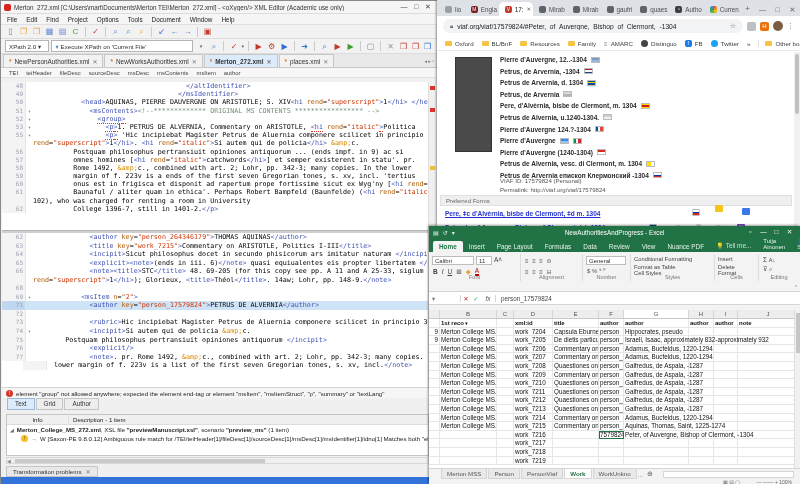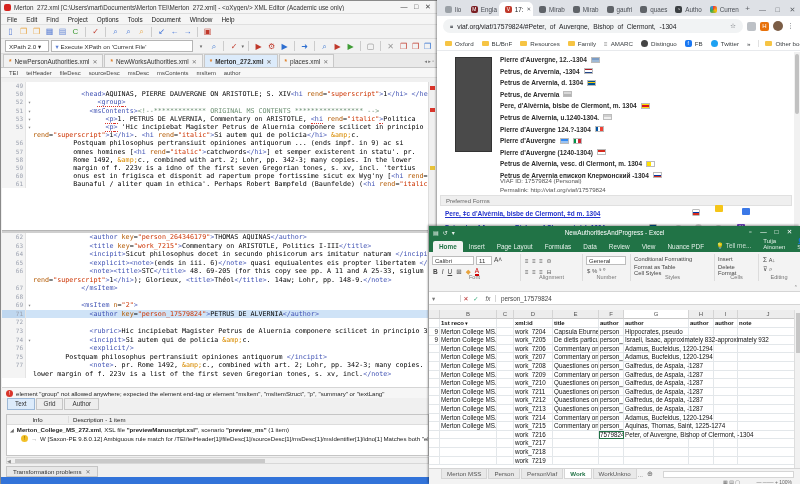--- a/index.html
+++ b/index.html
@@ -209,53 +209,55 @@
         <span>fileDesc</span>
         <span>sourceDesc</span>
         <span>msDesc</span>
         <span>msContents</span>
         <span>msItem</span>
         <span>author</span>
       </div>
 
     <div class="editor">
       <div class="pane" id="pane-top" style="top:0;height:148px;">
-          <div class="crow" style="height: 8.2px; line-height: 8.2px;"><span class="ln">49</span><span class="fold"></span></div>
+          <div class="crow" style="height: 8.2px; line-height: 8.2px;"><span class="ln">48</span><span class="fold"></span><span class="code">                                      <span class="tag">&lt;/altIdentifier</span><span class="tag">&gt;</span></span></div>
+          <div class="crow" style="height: 8.2px; line-height: 8.2px;"><span class="ln">49</span><span class="fold"></span><span class="code">                                    <span class="tag">&lt;/msIdentifier</span><span class="tag">&gt;</span></span></div>
           <div class="crow" style="height: 8.2px; line-height: 8.2px;"><span class="ln">50</span><span class="fold"></span><span class="code">            <span class="tag">&lt;head</span><span class="tag">&gt;</span>AQUINAS, PIERRE DAUVERGNE ON ARISTOTLE; S. XIV<span class="tag">&lt;hi</span> <span class="att">rend</span>=<span class="str">"superscript"</span><span class="tag">&gt;</span>1<span class="tag">&lt;/hi</span><span class="tag">&gt;</span> <span class="tag">&lt;/head</span></span></div>
+          <div class="crow" style="height: 8.2px; line-height: 8.2px;"><span class="ln">51</span><span class="fold">▾</span><span class="code">              <span class="tag">&lt;msContents</span><span class="tag">&gt;</span><span class="cmt">&lt;!--************* ORIGINAL MS CONTENTS ***************** --&gt;</span></span></div>
           <div class="crow err" style="height: 8.2px; line-height: 8.2px;"><span class="ln">52</span><span class="fold">▾</span><span class="code">                <span class="tag">&lt;group</span><span class="tag">&gt;</span></span></div>
-          <div class="crow" style="height: 8.2px; line-height: 8.2px;"><span class="ln">51</span><span class="fold">▾</span><span class="code">              <span class="tag">&lt;msContents</span><span class="tag">&gt;</span><span class="cmt">&lt;!--************* ORIGINAL MS CONTENTS ***************** --&gt;</span></span></div>
           <div class="crow err" style="height: 8.2px; line-height: 8.2px;"><span class="ln">53</span><span class="fold">▾</span><span class="code">                  <span class="tag">&lt;p</span><span class="tag">&gt;</span>1. PETRUS DE ALVERNIA, Commentary on ARISTOTLE, <span class="tag">&lt;hi</span> <span class="att">rend</span>=<span class="str">"italic"</span><span class="tag">&gt;</span>Politica</span></div>
           <div class="crow err" style="height: 8.2px; line-height: 8.2px;"><span class="ln">55</span><span class="fold">▾</span><span class="code">                  <span class="tag">&lt;p</span><span class="tag">&gt;</span> 'Hic incipiebat Magister Petrus de Aluernia componere scilicet in principio 3</span></div>
           <div class="crow" style="height: 8.2px; line-height: 8.2px;"><span class="ln"></span><span class="fold"></span><span class="code"><span class="att">rend</span>=<span class="str">"superscript"</span><span class="tag">&gt;</span>i<span class="tag">&lt;/hi</span><span class="tag">&gt;</span>. <span class="tag">&lt;hi</span> <span class="att">rend</span>=<span class="str">"italic"</span><span class="tag">&gt;</span>Si autem qui de policia<span class="tag">&lt;/hi</span><span class="tag">&gt;</span> <span class="ent">&amp;amp;</span>c.</span></div>
           <div class="crow" style="height: 8.2px; line-height: 8.2px;"><span class="ln">56</span><span class="fold"></span><span class="code">          Postquam philosophus pertransiuit opiniones antiquorum ... (ends impf. in 9) ac si</span></div>
           <div class="crow" style="height: 8.2px; line-height: 8.2px;"><span class="ln">57</span><span class="fold"></span><span class="code">          omnes homines [<span class="tag">&lt;hi</span> <span class="att">rend</span>=<span class="str">"italic"</span><span class="tag">&gt;</span>catchwords<span class="tag">&lt;/hi</span><span class="tag">&gt;</span>] et semper existerent in statu'. pr.</span></div>
           <div class="crow" style="height: 8.2px; line-height: 8.2px;"><span class="ln">58</span><span class="fold"></span><span class="code">          Rome 1492, <span class="ent">&amp;amp;</span>c., combined with art. 2; Lohr, pp. 342-3; many copies. In the lower</span></div>
-          <div class="crow" style="height: 8.2px; line-height: 8.2px;"><span class="ln">59</span><span class="fold"></span><span class="code">          margin of f. 223v is a idno of the first seven Gregorian tones, s. xv, incl. 'tertius</span></div>
+          <div class="crow" style="height: 8.2px; line-height: 8.2px;"><span class="ln">59</span><span class="fold"></span><span class="code">          margin of f. 223v is a ends of the first seven Gregorian tones, s. xv, incl. 'tertius</span></div>
           <div class="crow" style="height: 8.2px; line-height: 8.2px;"><span class="ln">60</span><span class="fold"></span><span class="code">          onus est in frigisca et disponit ad rapertum prope fortissime sicut ex Wyg'ny [<span class="tag">&lt;hi</span> <span class="att">rend</span>=<span class="str">"italic"</span></span></div>
           <div class="crow" style="height: 8.2px; line-height: 8.2px;"><span class="ln">61</span><span class="fold"></span><span class="code">          Baunaful / aliter quam in ethica'. Perhaps Robert Bampfeld (Baunfelde) (<span class="tag">&lt;hi</span> <span class="att">rend</span>=<span class="str">"italic"</span>BRUO</span></div>
+          <div class="crow" style="height: 8.2px; line-height: 8.2px;"><span class="ln"></span><span class="fold"></span><span class="code">102), who was charged for renting a room in University</span></div>
+          <div class="crow" style="height: 8.2px; line-height: 8.2px;"><span class="ln">62</span><span class="fold"></span><span class="code">          College 1396-7, still in 1401-2.<span class="tag">&lt;/p</span><span class="tag">&gt;</span></span></div>
         </div>
       <div class="divider" style="top:148px;"></div>
       <div class="pane" id="pane-bottom" style="top:151px;height:154px;">
           <div class="crow" style="height: 8.55px; line-height: 8.55px;"><span class="ln">62</span><span class="fold"></span><span class="code">              <span class="tag">&lt;author</span> <span class="att">key</span>=<span class="str">"person_264346179"</span><span class="tag">&gt;</span>THOMAS AQUINAS<span class="tag">&lt;/author</span><span class="tag">&gt;</span></span></div>
           <div class="crow" style="height: 8.55px; line-height: 8.55px;"><span class="ln">63</span><span class="fold"></span><span class="code">              <span class="tag">&lt;title</span> <span class="att">key</span>=<span class="str">"work_7215"</span><span class="tag">&gt;</span>Commentary on ARISTOTLE, Politics I-III<span class="tag">&lt;/title</span><span class="tag">&gt;</span></span></div>
           <div class="crow" style="height: 8.55px; line-height: 8.55px;"><span class="ln">64</span><span class="fold"></span><span class="code">              <span class="tag">&lt;incipit</span><span class="tag">&gt;</span>Sicut philosophus docet in secundo phisicorum ars imitatur naturam <span class="tag">&lt;/incipit</span></span></div>
           <div class="crow" style="height: 8.55px; line-height: 8.55px;"><span class="ln">65</span><span class="fold"></span><span class="code">              <span class="tag">&lt;explicit</span><span class="tag">&gt;</span><span class="tag">&lt;note</span><span class="tag">&gt;</span>(ends in iii. 6)<span class="tag">&lt;/note</span><span class="tag">&gt;</span> quasi equiualentes eis propter libertatem <span class="tag">&lt;/explicit</span></span></div>
           <div class="crow" style="height: 8.55px; line-height: 8.55px;"><span class="ln">66</span><span class="fold"></span><span class="code">              <span class="tag">&lt;note</span><span class="tag">&gt;</span><span class="tag">&lt;title</span><span class="tag">&gt;</span>STC<span class="tag">&lt;/title</span><span class="tag">&gt;</span> 48. 69-205 (for this copy see pp. A 11 and A 25-33, siglum O</span></div>
           <div class="crow" style="height: 8.55px; line-height: 8.55px;"><span class="ln"></span><span class="fold"></span><span class="code"><span class="att">rend</span>=<span class="str">"superscript"</span><span class="tag">&gt;</span>1<span class="tag">&lt;/hi</span><span class="tag">&gt;</span>); Glorieux, <span class="tag">&lt;title</span><span class="tag">&gt;</span>Théol<span class="tag">&lt;/title</span><span class="tag">&gt;</span>. 14aw; Lohr, pp. 148-9.<span class="tag">&lt;/note</span><span class="tag">&gt;</span></span></div>
-          <div class="crow" style="height: 8.55px; line-height: 8.55px;"><span class="ln">67</span><span class="fold"></span><span class="code">            <span class="tag">&lt;/msItem</span><span class="tag">&gt;</span></span></div>
           <div class="crow" style="height: 8.55px; line-height: 8.55px;"><span class="ln">68</span><span class="fold"></span><span class="code"></span></div>
           <div class="crow" style="height: 8.55px; line-height: 8.55px;"><span class="ln">69</span><span class="fold">▾</span><span class="code">            <span class="tag">&lt;msItem</span> <span class="att">n</span>=<span class="str">"2"</span><span class="tag">&gt;</span></span></div>
           <div class="crow hl" style="height: 8.55px; line-height: 8.55px;"><span class="ln">71</span><span class="fold"></span><span class="code">              <span class="tag">&lt;author</span> <span class="att">key</span>=<span class="str">"person_17579824"</span><span class="tag">&gt;</span>PETRUS DE ALVERNIA<span class="tag">&lt;/author</span><span class="tag">&gt;</span></span></div>
           <div class="crow" style="height: 8.55px; line-height: 8.55px;"><span class="ln">72</span><span class="fold"></span></div>
           <div class="crow" style="height: 8.55px; line-height: 8.55px;"><span class="ln">73</span><span class="fold"></span><span class="code">              <span class="tag">&lt;rubric</span><span class="tag">&gt;</span>Hic incipiebat Magister Petrus de Aluernia componere scilicet in principio 3i</span></div>
           <div class="crow" style="height: 8.55px; line-height: 8.55px;"><span class="ln">74</span><span class="fold">▾</span><span class="code">              <span class="tag">&lt;incipit</span><span class="tag">&gt;</span>Si autem qui de policia <span class="ent">&amp;amp;</span>c.</span></div>
+          <div class="crow" style="height: 8.55px; line-height: 8.55px;"><span class="ln">75</span><span class="fold"></span><span class="code">        Postquam philosophus pertransiuit opiniones antiquorum <span class="tag">&lt;/incipit</span><span class="tag">&gt;</span></span></div>
           <div class="crow" style="height: 8.55px; line-height: 8.55px;"><span class="ln">76</span><span class="fold"></span><span class="code">              <span class="tag">&lt;explicit</span><span class="tag">/&gt;</span></span></div>
-          <div class="crow" style="height: 8.55px; line-height: 8.55px;"><span class="ln">75</span><span class="fold"></span><span class="code">        Postquam philosophus pertransiuit opiniones antiquorum <span class="tag">&lt;/incipit</span><span class="tag">&gt;</span></span></div>
           <div class="crow" style="height: 8.55px; line-height: 8.55px;"><span class="ln">77</span><span class="fold"></span><span class="code">              <span class="tag">&lt;note</span><span class="tag">&gt;</span>. pr. Rome 1492, <span class="ent">&amp;amp;</span>c., combined with art. 2; Lohr, pp. 342-3; many copies. In the</span></div>
-          <div class="crow" style="height: 8.55px; line-height: 8.55px;"><span class="ln"></span><span class="fold"></span><span class="code">lower margin of f. 223v is a list of the first seven Gregorian tones, s. xv, incl.<span class="tag">&lt;/note</span><span class="tag">&gt;</span></span></div>
+          <div class="crow" style="height: 8.55px; line-height: 8.55px; margin-left: 21px;"><span class="ln"></span><span class="fold"></span><span class="code">lower margin of f. 223v is a list of the first seven Gregorian tones, s. xv, incl.<span class="tag">&lt;/note</span><span class="tag">&gt;</span></span></div>
         </div>
       <div class="stripe">
         <span class="mark" style="top:4px;background:#d9352b;"></span>
         <span class="mark" style="top:26px;background:#d9352b;"></span>
         <span class="mark" style="top:84px;background:#e8c239;"></span>
         <span class="mark" style="top:152px;background:#d9352b;"></span>
         <span class="mark" style="top:222px;background:#e8c239;"></span>
         <span class="mark" style="top:292px;background:#d9352b;"></span>
       </div>
     </div>

